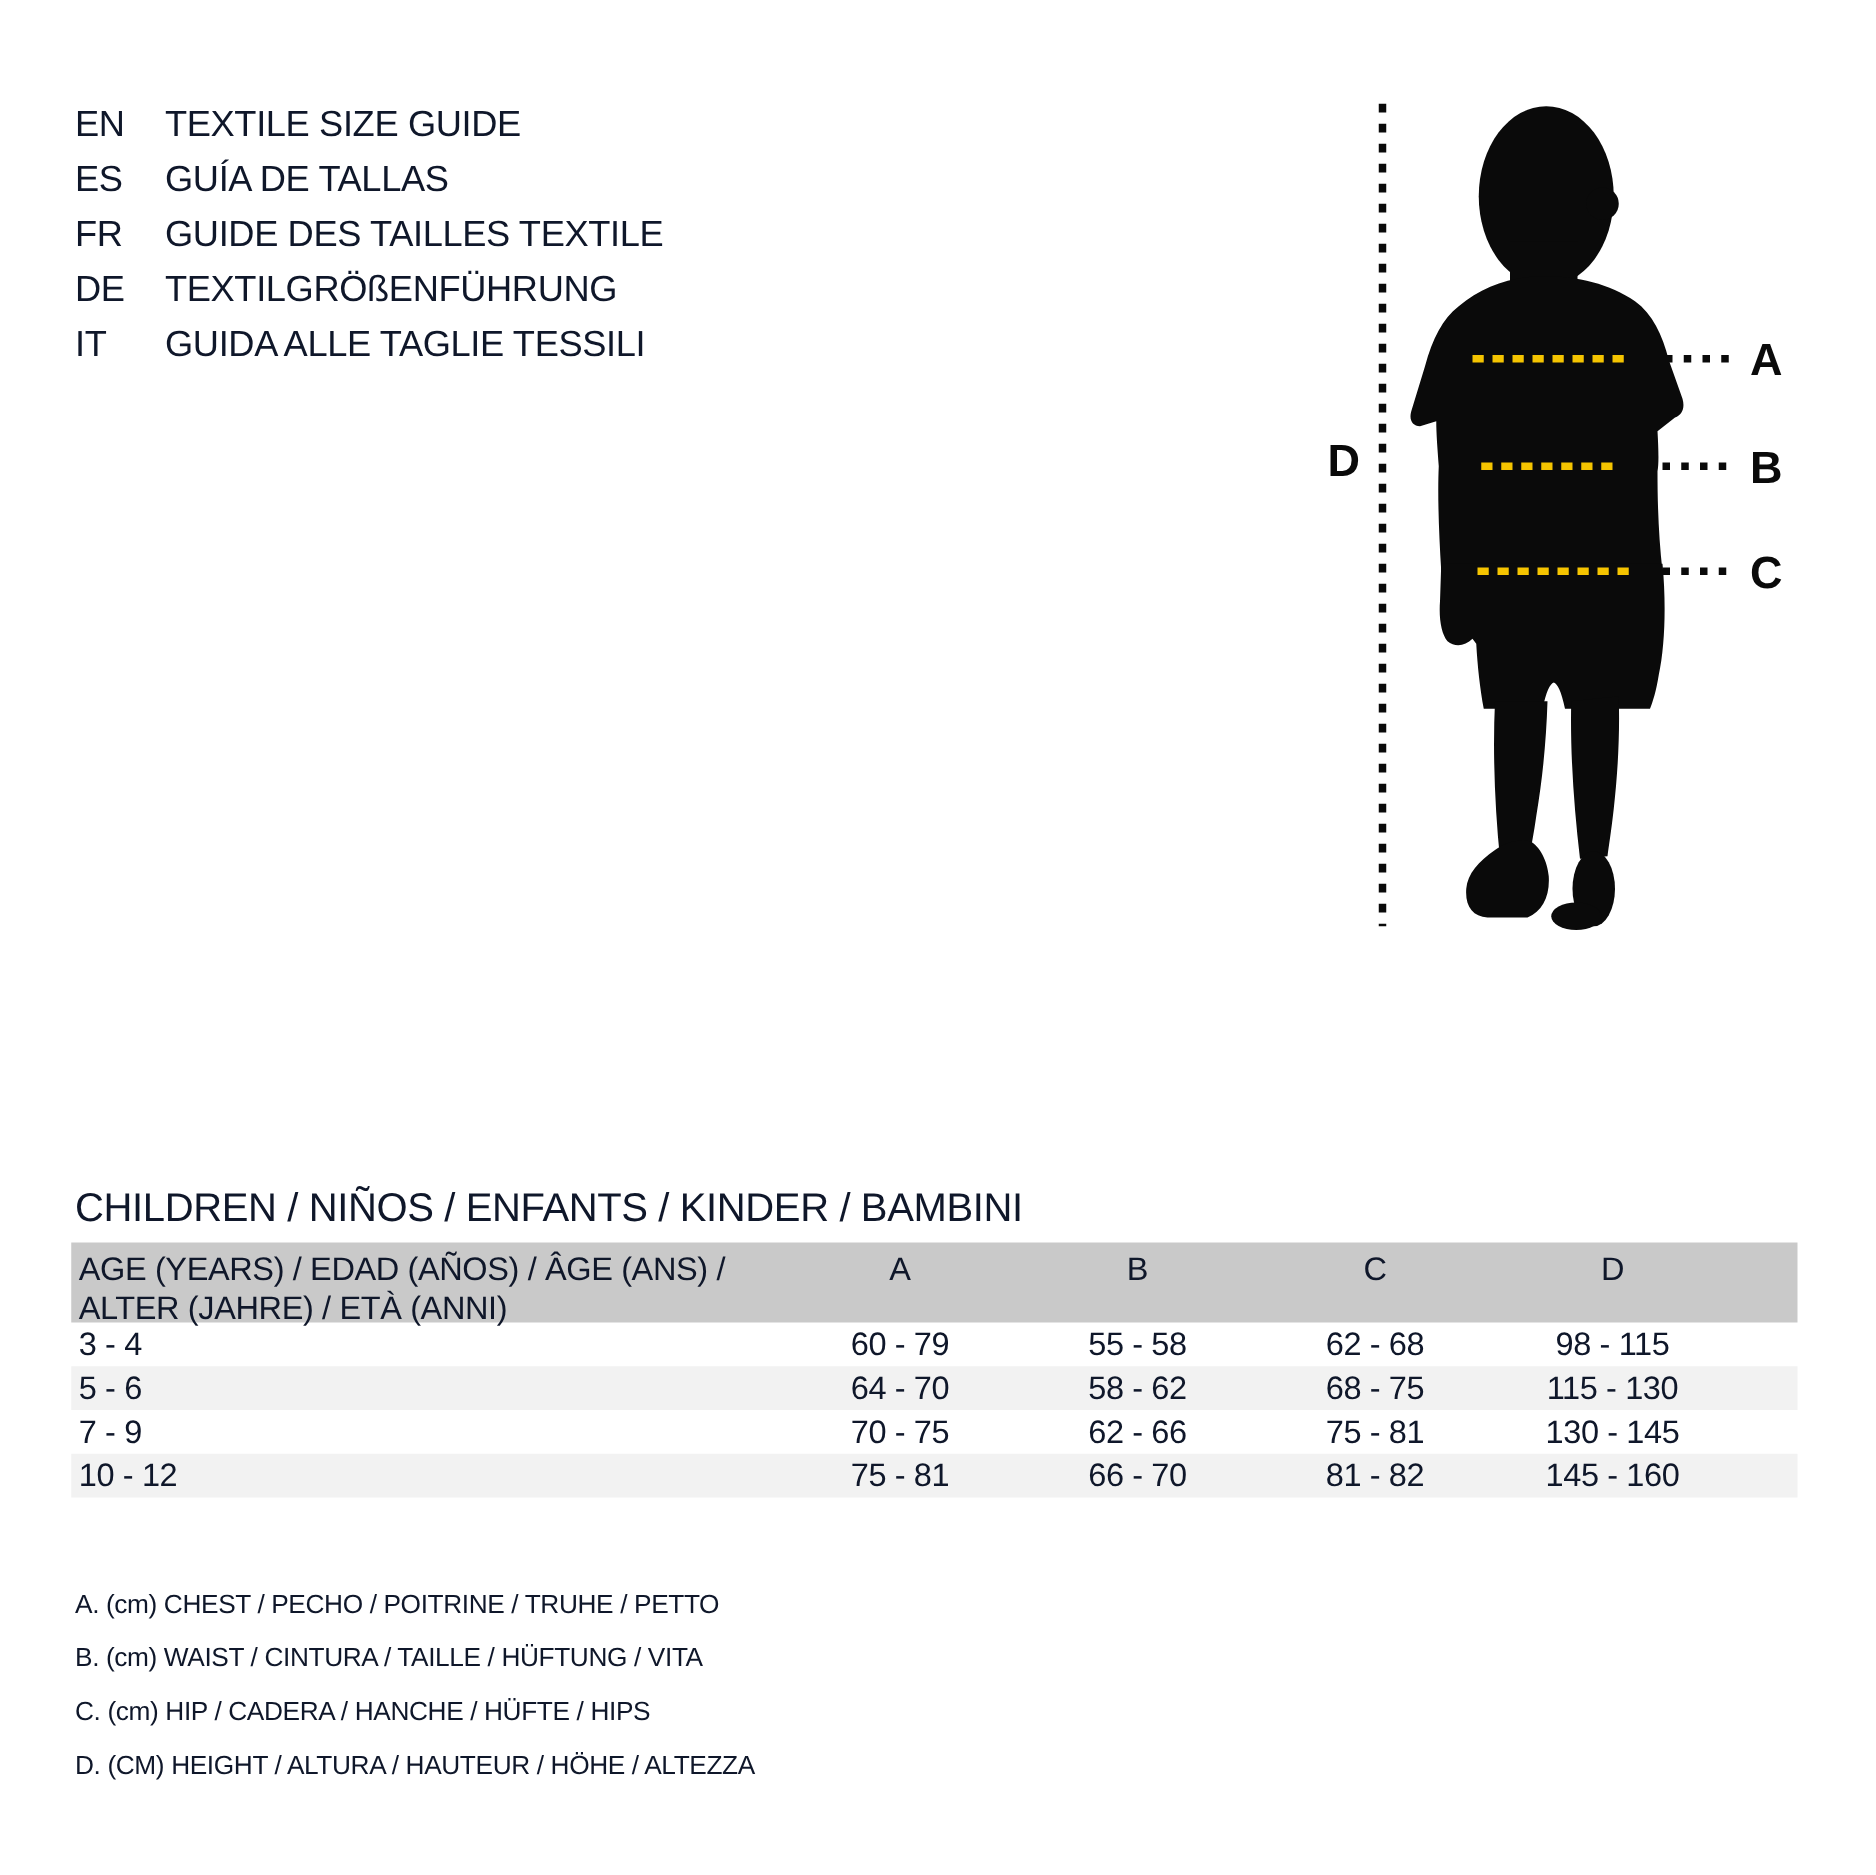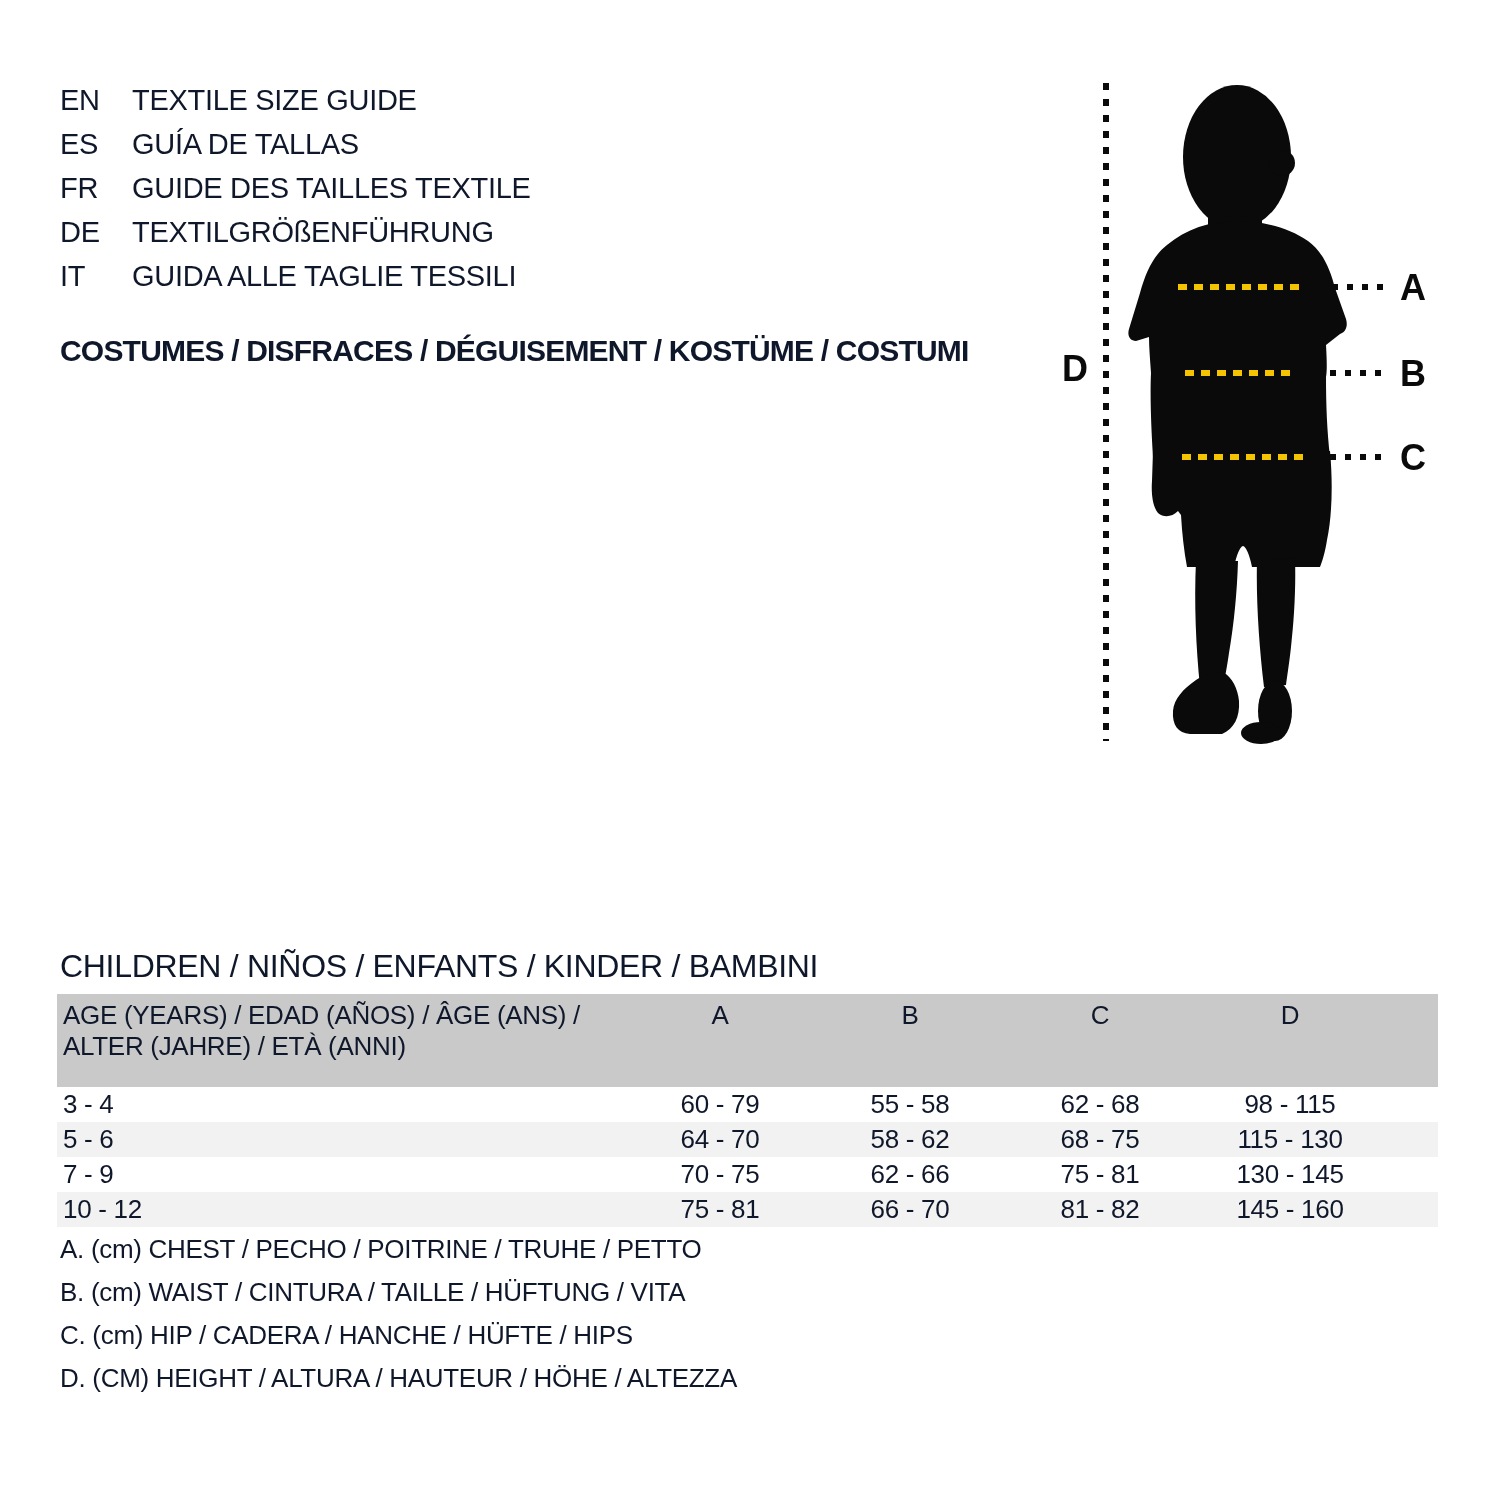--- a/index.html
+++ b/index.html
@@ -21,29 +21,29 @@
   }
   
   .figure{position:absolute;left:1050px;top:75px;width:410px;height:690px;}
   .figure svg{display:block;}
   .figure text{font-family:"Liberation Sans","DejaVu Sans",sans-serif;font-weight:bold;font-size:36px;fill:#0a0a0a;}
   
   .children-heading{position:absolute;left:60px;top:948px;font-size:32px;white-space:nowrap;}
   
   .size-table{position:absolute;left:57px;top:994px;width:1381px;font-size:26px;}
   .t-row{display:grid;grid-template-columns:568px 190px 190px 190px 190px;}
-  .t-header{background:#c9c9c9;height:93px;padding-top:6px;box-sizing:border-box;}
+  .t-header{background:#c9c9c9;height:64px;padding-top:6px;box-sizing:border-box;}
   .t-header .t-age{padding-left:6px;line-height:31px;}
   .t-header .t-col{text-align:center;line-height:31px;}
   .t-data{height:35px;align-items:center;}
   .t-data.alt{background:#f2f2f2;}
   .t-data .t-age{padding-left:6px;line-height:35px;}
   .t-data .t-col{text-align:center;line-height:35px;}
   
-  .legend{position:absolute;left:60px;top:1228px;font-size:26px;}
+  .legend{position:absolute;left:60px;top:1262px;font-size:21px;}
   .legend-item{height:43px;line-height:43px;white-space:nowrap;}
 </style>
 </head>
 <body>
 
 <div class="page">
 
   <div class="lang-list">
     <div class="lang-row">
       <span class="lang-code">EN</span>
@@ -60,21 +60,20 @@
     <div class="lang-row">
       <span class="lang-code">DE</span>
       <span class="lang-label">TEXTILGRÖßENFÜHRUNG</span>
     </div>
     <div class="lang-row">
       <span class="lang-code">IT</span>
       <span class="lang-label">GUIDA ALLE TAGLIE TESSILI</span>
     </div>
   </div>
 
-  <div class="costumes-heading">COSTUMES / DISFRACES / DÉGUISEMENT / KOSTÜME / COSTUMI</div>
 
   <div class="figure">
     <svg viewBox="0 0 410 690" width="410" height="690">
 
       <g fill="#0a0a0a">
         <ellipse cx="187" cy="82" rx="54" ry="72"></ellipse>
         <circle cx="232" cy="88" r="13"></circle>
         <rect x="158" y="118" width="54" height="52"></rect>
         <path d="M185,146 C160,146 136,154 117,170 C104,180 96,196 90,218 L79,254 C77,261 80,266 86,266 L99,262 C99,272 100,284 101,298 C100,320 101,350 103,382 L280,382 C277,355 276,330 276,302 C277,296 277,288 276,270 L290,259 C296,257 298,251 296,244 L285,213 C280,193 272,176 258,166 C238,152 212,146 185,146 Z"></path>
         <path d="M103,376 L280,376 C283,408 282,442 277,465 C275,478 272,487 270,492 L202,492 C199,478 196,472 193,471 C190,472 187,478 184,492 L137,492 C134,476 132,458 131,440 L128,436 C122,442 114,443 108,438 C103,432 101,420 102,406 Z"></path>

